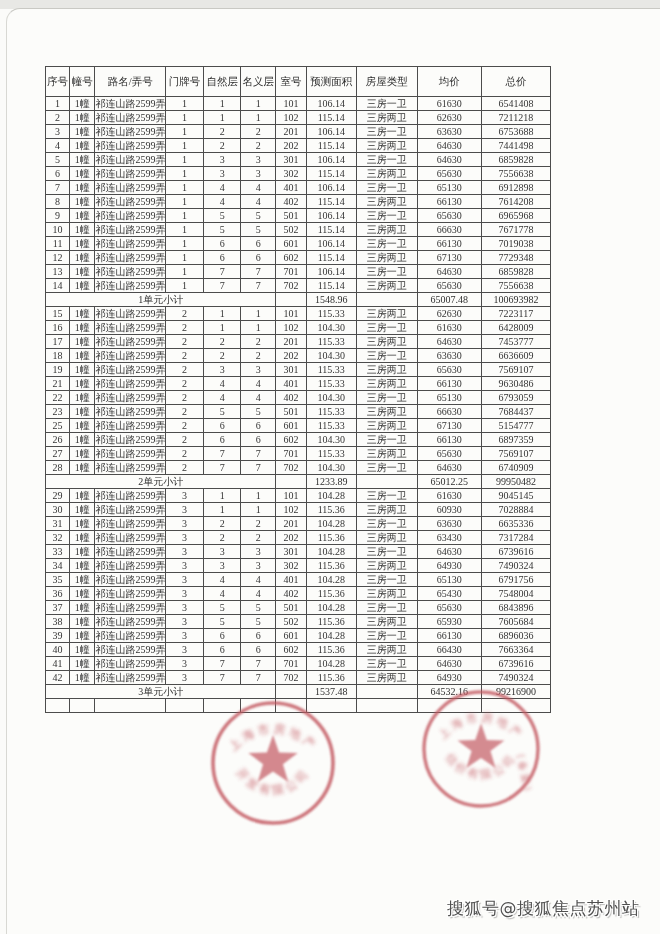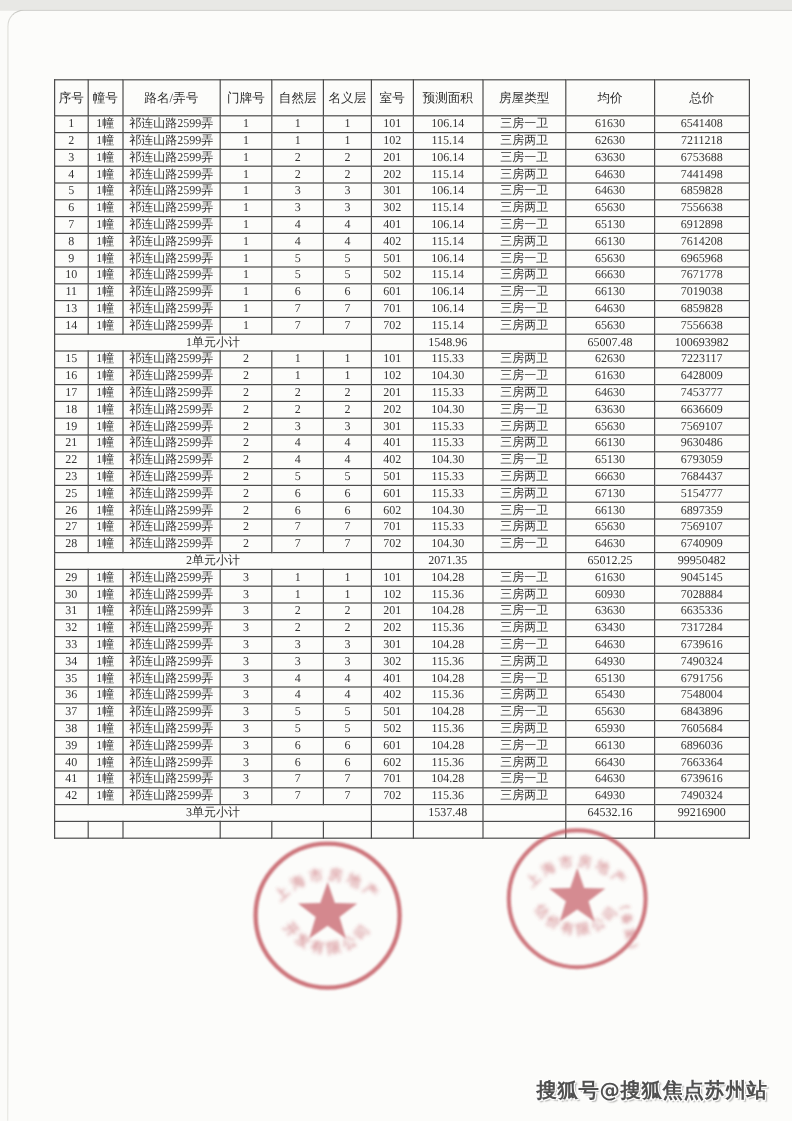--- a/index.html
+++ b/index.html
@@ -8,39 +8,39 @@
     background:#fbfbf9;
     font-family:"Liberation Serif","DejaVu Serif",serif;
   }
   .top-band{position:absolute;top:0;left:0;width:660px;height:9px;background:#e8e8e5;}
   .paper-edge{
     position:absolute;top:8px;left:6px;width:700px;height:930px;box-sizing:border-box;
     border-top:1px solid #c9c9c4;border-left:1px solid #d8d8d3;border-top-left-radius:14px;
     background:#fcfcfa;
   }
   table.price{
-    position:absolute;left:45px;top:66px;width:580px;
+    position:absolute;left:45px;top:66px;width:506px;
     border-collapse:collapse;table-layout:fixed;z-index:2;
   }
   .price th,.price td{
     border:1px solid #4c4c4c;text-align:center;vertical-align:middle;
     padding:0;color:#343434;overflow:hidden;white-space:nowrap;
   }
   .price thead th{height:29px;font-size:10.5px;font-weight:normal;color:#2e2e2e;}
   .price tbody td{height:13px;line-height:13px;font-size:10px;}
   .price tr.subtotal td{font-size:10px;color:#2f2f2f;}
   .price tr.grand td{font-weight:bold;color:#1f1f1f;}
   .price tr.emptyrow td{height:13px;}
   .seal{position:absolute;z-index:5;pointer-events:none;}
   .seal-left{left:206px;top:696px;}
   .seal-right{left:416px;top:686px;}
   .watermark{
     position:absolute;left:447px;top:897px;z-index:6;
     font-family:"DejaVu Sans","Liberation Sans",sans-serif;
-    font-weight:bold;font-size:17px;letter-spacing:0.5px;color:#424242;
+    font-weight:normal;font-size:17px;letter-spacing:0.5px;color:#424242;
     text-shadow:-1px -1px 0 #ffffff,1px -1px 0 #ffffff,-1px 1px 0 #ffffff,
                 1px 1px 0 #ffffff,2px 2px 1px rgba(90,90,90,0.45);
     opacity:0.92;
   }
 </style>
 </head>
 <body>
 
 <div class="top-band"></div>
 <div class="paper-edge"></div>
@@ -212,20 +212,33 @@
         <td>1</td>
         <td>6</td>
         <td>6</td>
         <td>601</td>
         <td>106.14</td>
         <td>三房一卫</td>
         <td>66130</td>
         <td>7019038</td>
       </tr>
       <tr>
+        <td>12</td>
+        <td>1幢</td>
+        <td>祁连山路2599弄</td>
+        <td>1</td>
+        <td>6</td>
+        <td>6</td>
+        <td>602</td>
+        <td>115.14</td>
+        <td>三房两卫</td>
+        <td>67130</td>
+        <td>7729348</td>
+      </tr>
+      <tr>
         <td>13</td>
         <td>1幢</td>
         <td>祁连山路2599弄</td>
         <td>1</td>
         <td>7</td>
         <td>7</td>
         <td>701</td>
         <td>106.14</td>
         <td>三房一卫</td>
         <td>64630</td>
@@ -404,21 +417,21 @@
         <td>7</td>
         <td>702</td>
         <td>104.30</td>
         <td>三房一卫</td>
         <td>64630</td>
         <td>6740909</td>
       </tr>
       <tr class="subtotal">
         <td colspan="6">2单元小计</td>
         <td></td>
-        <td>2071.35</td>
+        <td>1233.89</td>
         <td></td>
         <td>65012.25</td>
         <td>99950482</td>
       </tr>
       <tr>
         <td>29</td>
         <td>1幢</td>
         <td>祁连山路2599弄</td>
         <td>3</td>
         <td>1</td>

